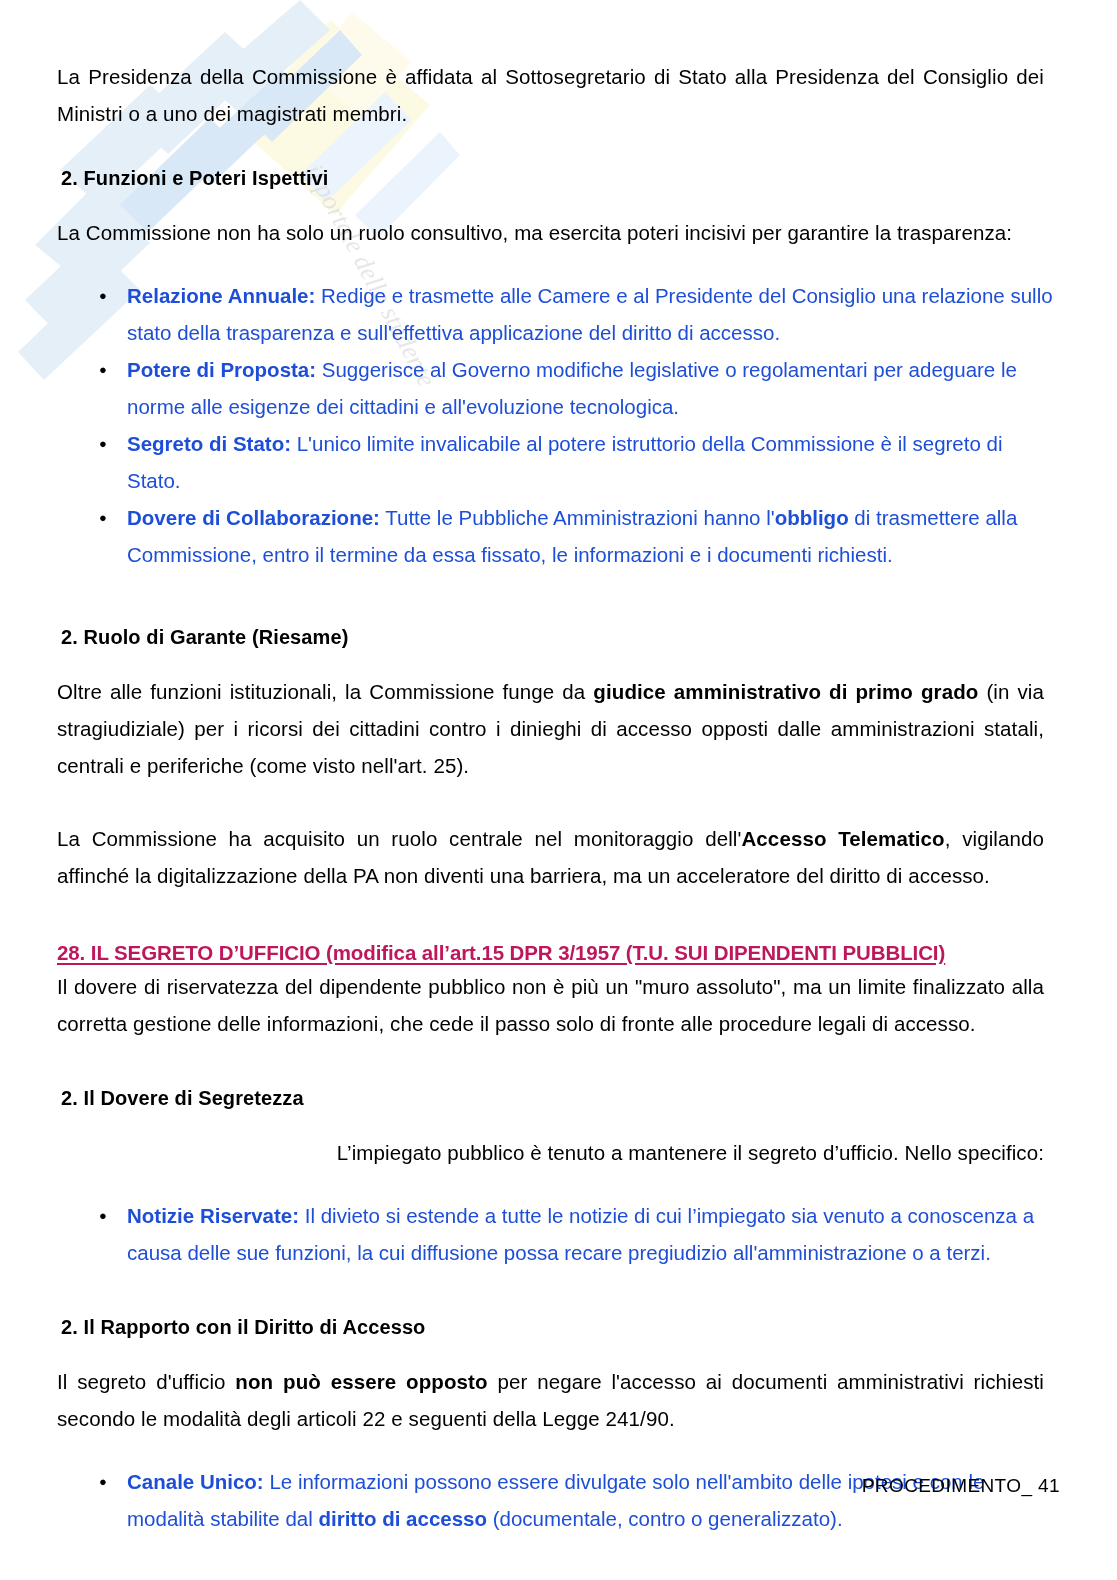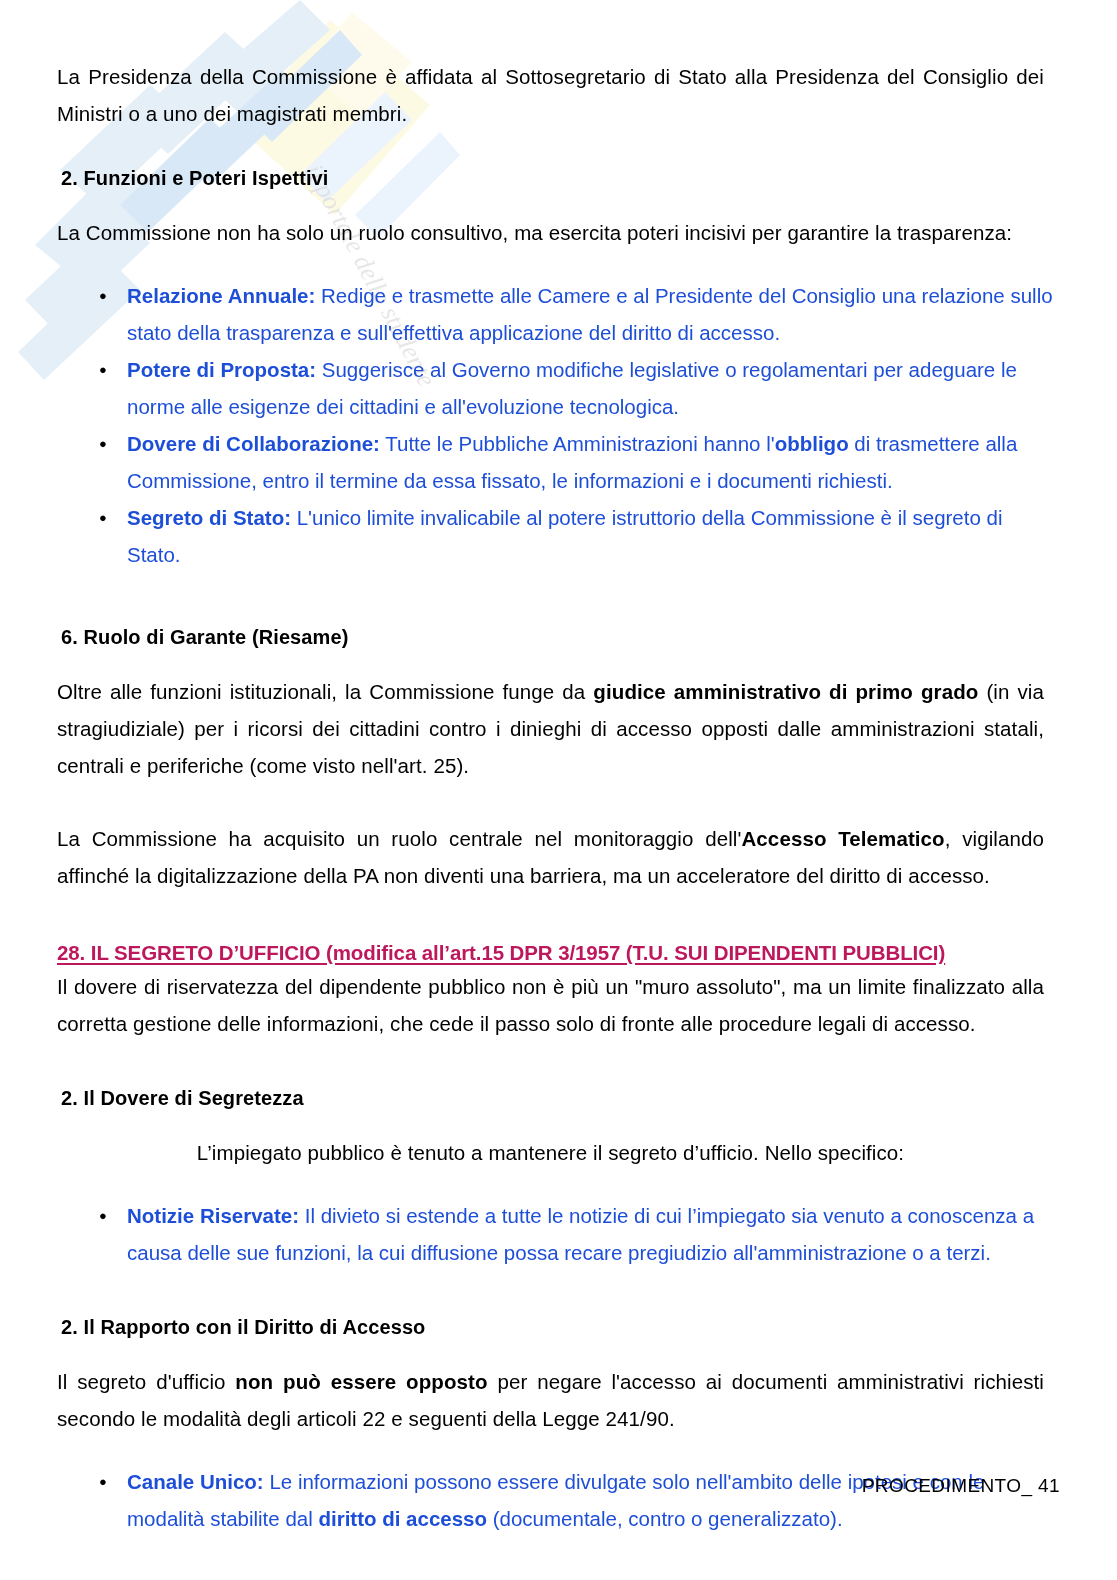--- a/index.html
+++ b/index.html
@@ -41,21 +41,21 @@
   }
 
   p.body {
     margin: 0 16px 0 0;
     font-size: 20.5px;
     line-height: 37px;
     color: #000000;
     text-align: justify;
     letter-spacing: 0.1px;
   }
-  p.body.nojust { text-align: center; }
+  p.body.nojust { text-align: right; }
 
   .gap-sm { height: 16px; }
   .gap-md { height: 26px; }
   .gap-lg { height: 36px; }
   .gap-xl { height: 44px; }
 
   h3.sec {
     margin: 4px;
     font-size: 20px;
     font-weight: bold;
@@ -161,30 +161,30 @@
     <div class="gap-md"></div>
 
     <ul class="bullets">
       <li>
         <b>Relazione Annuale:</b><span> Redige e trasmette alle Camere e al Presidente del Consiglio una relazione sullo stato della trasparenza e sull'effettiva applicazione del diritto di accesso.</span><b></b><span></span>
       </li>
       <li>
         <b>Potere di Proposta:</b><span> Suggerisce al Governo modifiche legislative o regolamentari per adeguare le norme alle esigenze dei cittadini e all'evoluzione tecnologica.</span><b></b><span></span>
       </li>
       <li>
+        <b>Segreto di Stato:</b><span> L'unico limite invalicabile al potere istruttorio della Commissione è il segreto di Stato.</span><b></b><span></span>
+      </li>
+      <li>
         <b>Dovere di Collaborazione:</b><span> Tutte le Pubbliche Amministrazioni hanno l'</span><b>obbligo</b><span> di trasmettere alla Commissione, entro il termine da essa fissato, le informazioni e i documenti richiesti.</span>
       </li>
-      <li>
-        <b>Segreto di Stato:</b><span> L'unico limite invalicabile al potere istruttorio della Commissione è il segreto di Stato.</span><b></b><span></span>
-      </li>
     </ul>
 
     <div class="gap-xl"></div>
 
-    <h3 class="sec">6. Ruolo di Garante (Riesame)</h3>
+    <h3 class="sec">2. Ruolo di Garante (Riesame)</h3>
     <div class="gap-sm"></div>
     <p class="body"><span>Oltre alle funzioni istituzionali, la Commissione funge da </span><b>giudice amministrativo di primo grado</b><span> (in via stragiudiziale) per i ricorsi dei cittadini contro i dinieghi di accesso opposti dalle amministrazioni statali, centrali e periferiche (come visto nell'art. 25).</span></p>
 
     <div class="gap-lg"></div>
 
     <p class="body"><span>La Commissione ha acquisito un ruolo centrale nel monitoraggio dell'</span><b>Accesso Telematico</b><span>, vigilando affinché la digitalizzazione della PA non diventi una barriera, ma un acceleratore del diritto di accesso.</span></p>
 
     <div class="gap-xl"></div>
 
     <h2 class="blue-head">28. IL SEGRETO D’UFFICIO (modifica all’art.15 DPR 3/1957 (T.U. SUI DIPENDENTI PUBBLICI)</h2>

